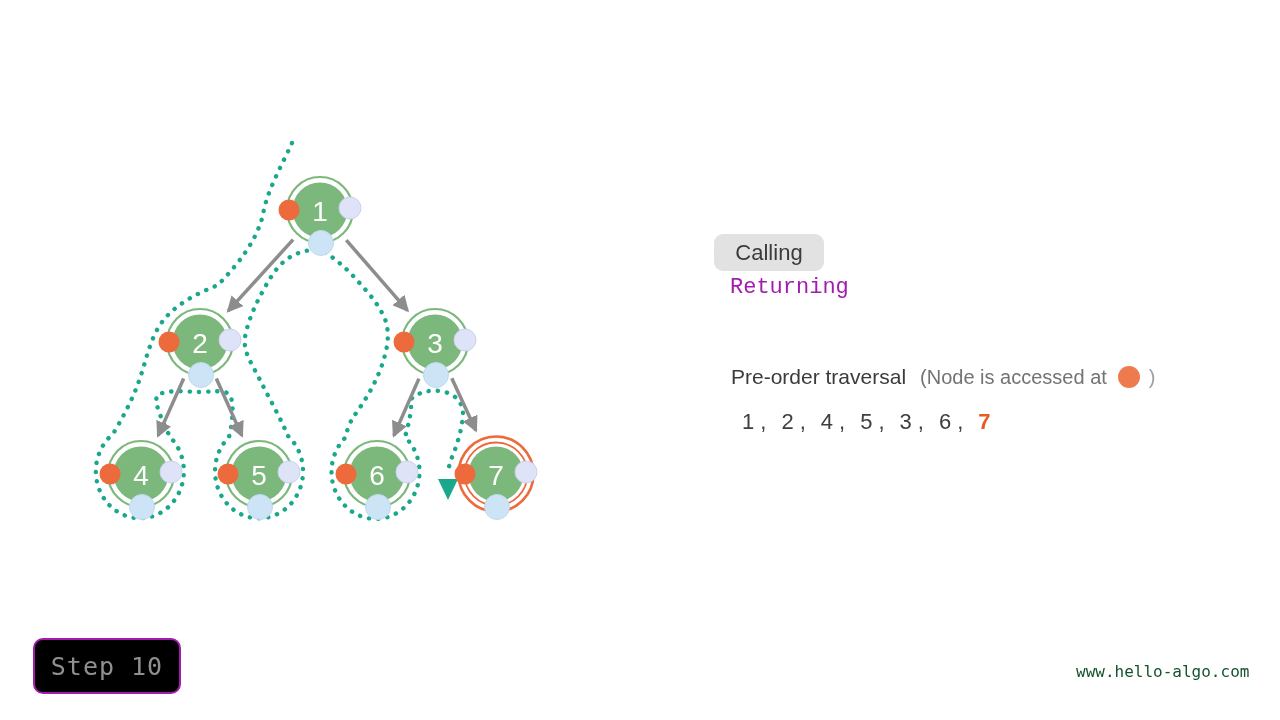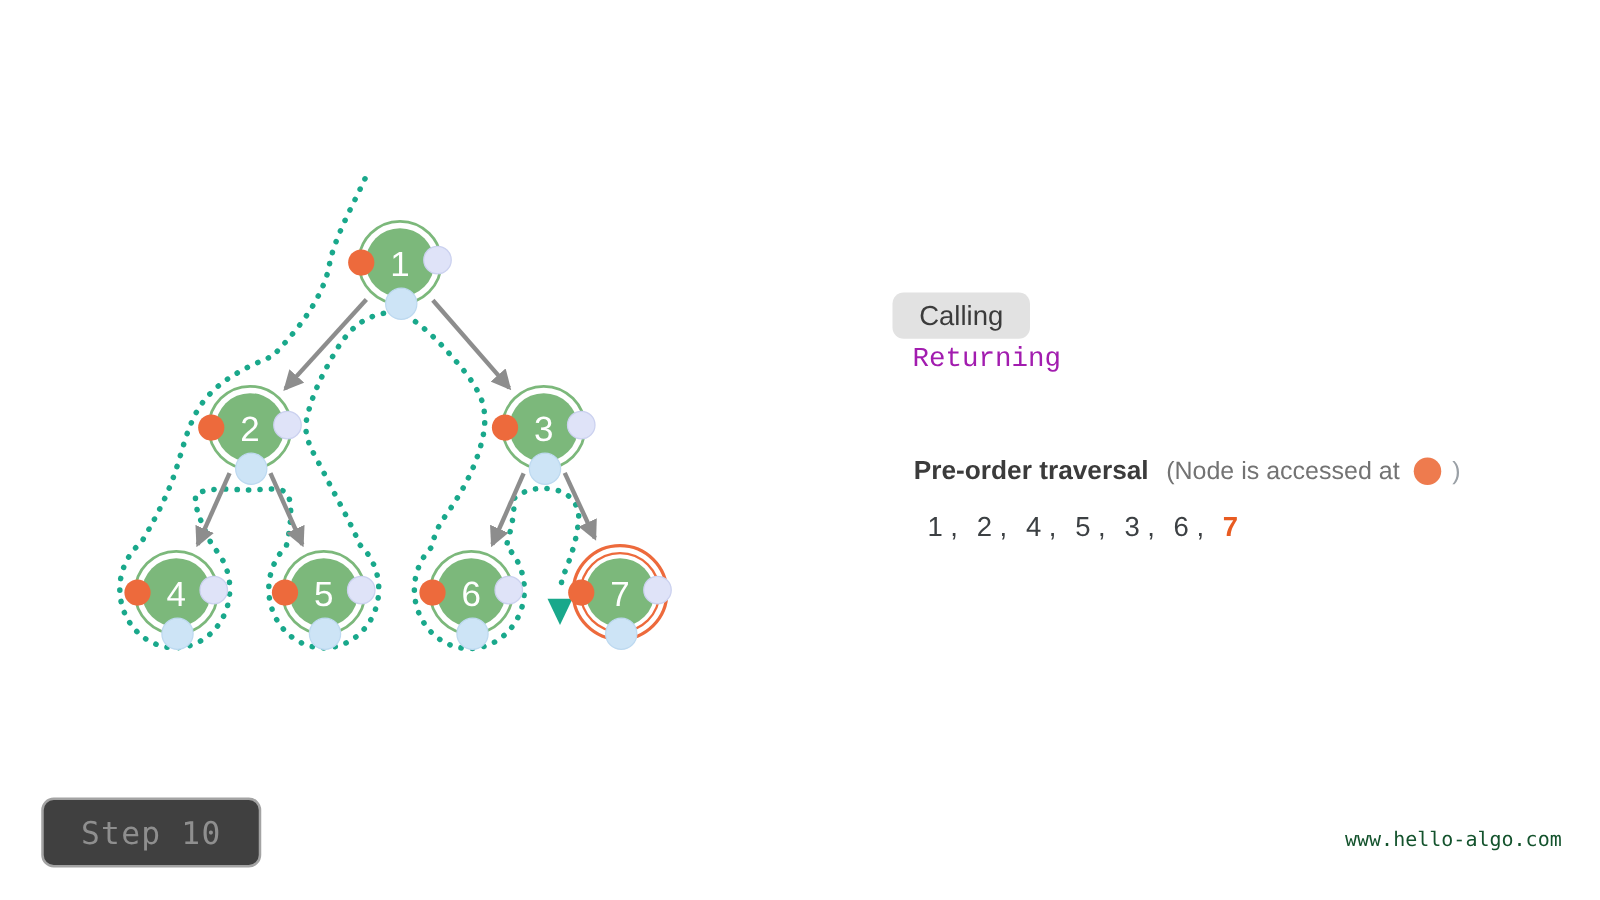--- a/index.html
+++ b/index.html
@@ -17,40 +17,40 @@
   }
   .legend-plain {
     position:absolute; left:730px; top:275px;
     font-size:22px; color:#a21caf; cursor:default;font-family:Liberation Mono, monospace;
   }
 
   .trav-line {
     position:absolute; left:731px; top:365px;
     display:flex; align-items:center; font-size:20px; white-space:nowrap;
   }
-  .trav-title { font-weight:bold; color:#3b3b3b; font-size:21px; }
+  .trav-title { font-weight:normal; color:#3b3b3b; font-size:21px; }
   .trav-note  { color:#737373; margin-left:14px; }
   .legend-dot {
     width:22px; height:22px; border-radius:50%;
     background:#ee7b4e; display:inline-block; margin:0 9px 0 11px;
   }
   .trav-note-suffix { color:#9aa0a6; }
 
   .seq {
     position:absolute; left:742px; top:409px;
     display:flex; font-size:22px; color:#3c4043;
   }
   .seq-item { margin-right:15px; display:inline-flex; }
   .seq-comma { margin-left:6px; color:#3c4043; }
   .seq-highlight { color:#e85b21; font-weight:bold; }
 
   .step-box {
-    position:absolute; left:33px; top:638px; width:176px; height:56px;
-    box-sizing:border-box; border:2px solid #a3a3a3; border-radius:10px;
-    background:#404040; display:flex; align-items:center; justify-content:center;
+    position:absolute; left:33px; top:638px; width:148px; height:56px;
+    box-sizing:border-box; border:2px solid #a21caf; border-radius:10px;
+    background:#000000; display:flex; align-items:center; justify-content:center;
     font-family:"DejaVu Sans Mono", monospace; font-size:25px;
     color:#8f8f8f; letter-spacing:1px;
   }
   .site-watermark {
     position:absolute; left:1076px; top:662px;
     font-family:"DejaVu Sans Mono", monospace; font-size:16px; color:#14532d;
   }
 </style>
 </head>
 <body>

